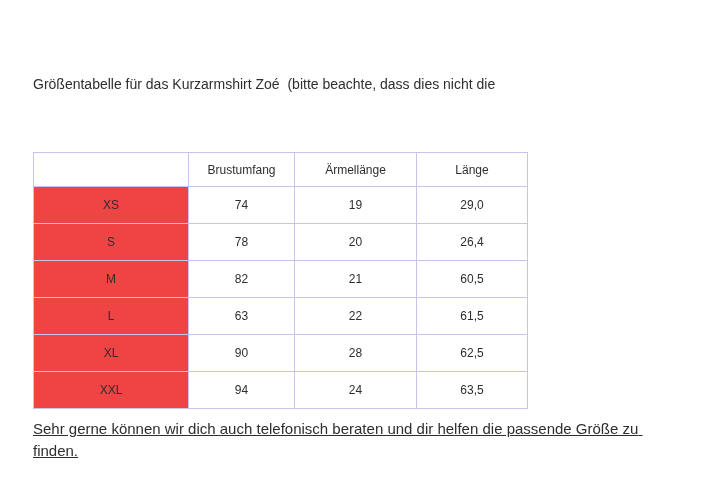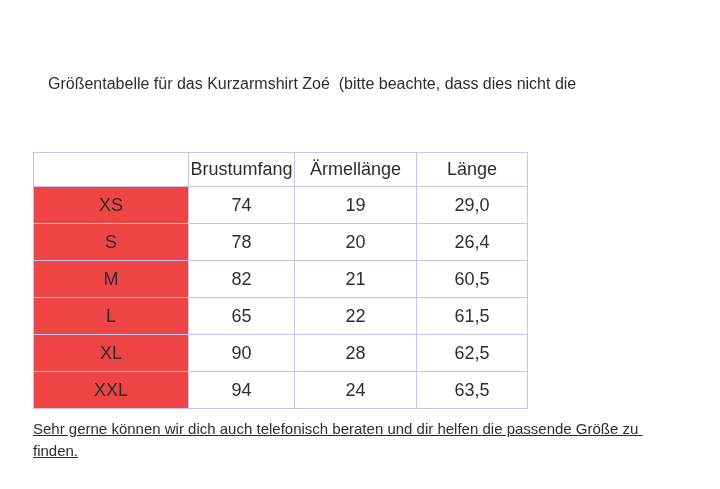--- a/index.html
+++ b/index.html
@@ -11,37 +11,37 @@
     width: 720px;
     height: 489px;
     font-family: "Liberation Sans", sans-serif;
     color: #2e2e2e;
     overflow: hidden;
   }
   .content {
     padding: 29px 0 0 33px;
   }
   .heading {
-    margin-left: 15px;
-    font-size: 16px;
+    margin-left: 0;
+    font-size: 14px;
     line-height: 22px;
     white-space: pre-wrap;
   }
   table.size-table {
     border-collapse: collapse;
     table-layout: fixed;
     width: 494px;
     margin-top: 13px;
   }
   table.size-table th,
   table.size-table td {
     border: 1px solid #c8c2ec;
     text-align: center;
     vertical-align: middle;
-    font-size: 18px;
+    font-size: 12px;
     font-weight: normal;
     padding: 0;
     background: #ffffff;
   }
   table.size-table tr.header-row {
     height: 34px;
   }
   table.size-table tr.body-row {
     height: 37px;
   }
@@ -95,21 +95,21 @@
         <td>26,4</td>
       </tr>
       <tr class="body-row">
         <td class="size-col">M</td>
         <td>82</td>
         <td>21</td>
         <td>60,5</td>
       </tr>
       <tr class="body-row">
         <td class="size-col">L</td>
-        <td>65</td>
+        <td>63</td>
         <td>22</td>
         <td>61,5</td>
       </tr>
       <tr class="body-row">
         <td class="size-col">XL</td>
         <td>90</td>
         <td>28</td>
         <td>62,5</td>
       </tr>
       <tr class="body-row">

